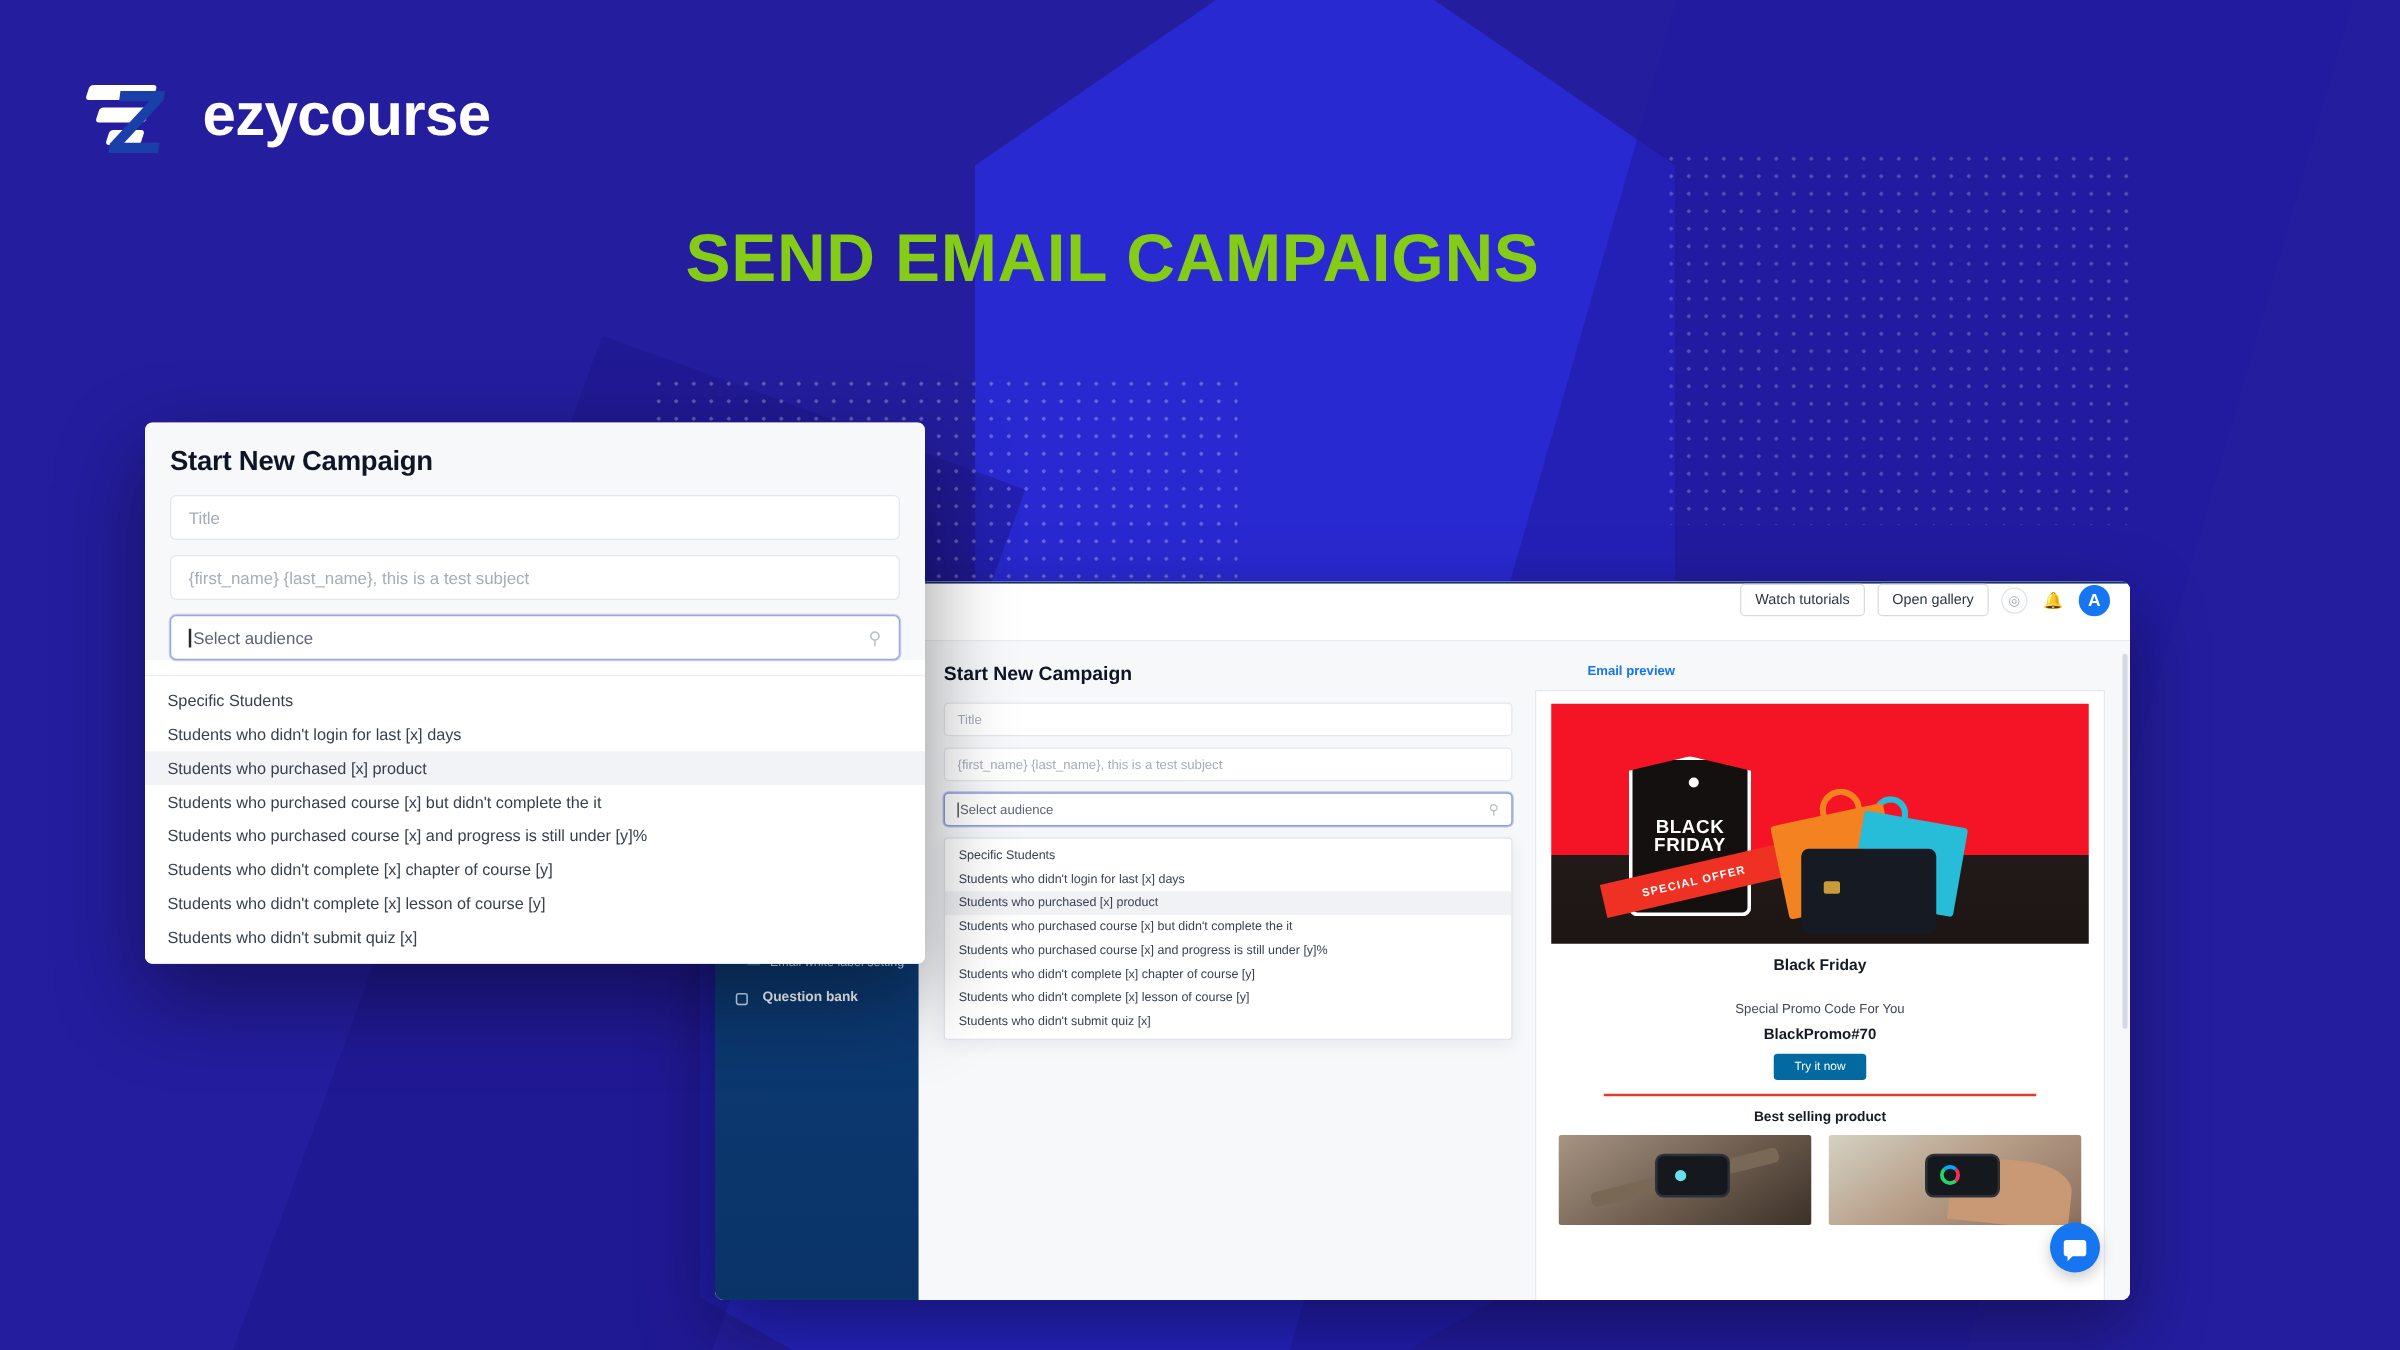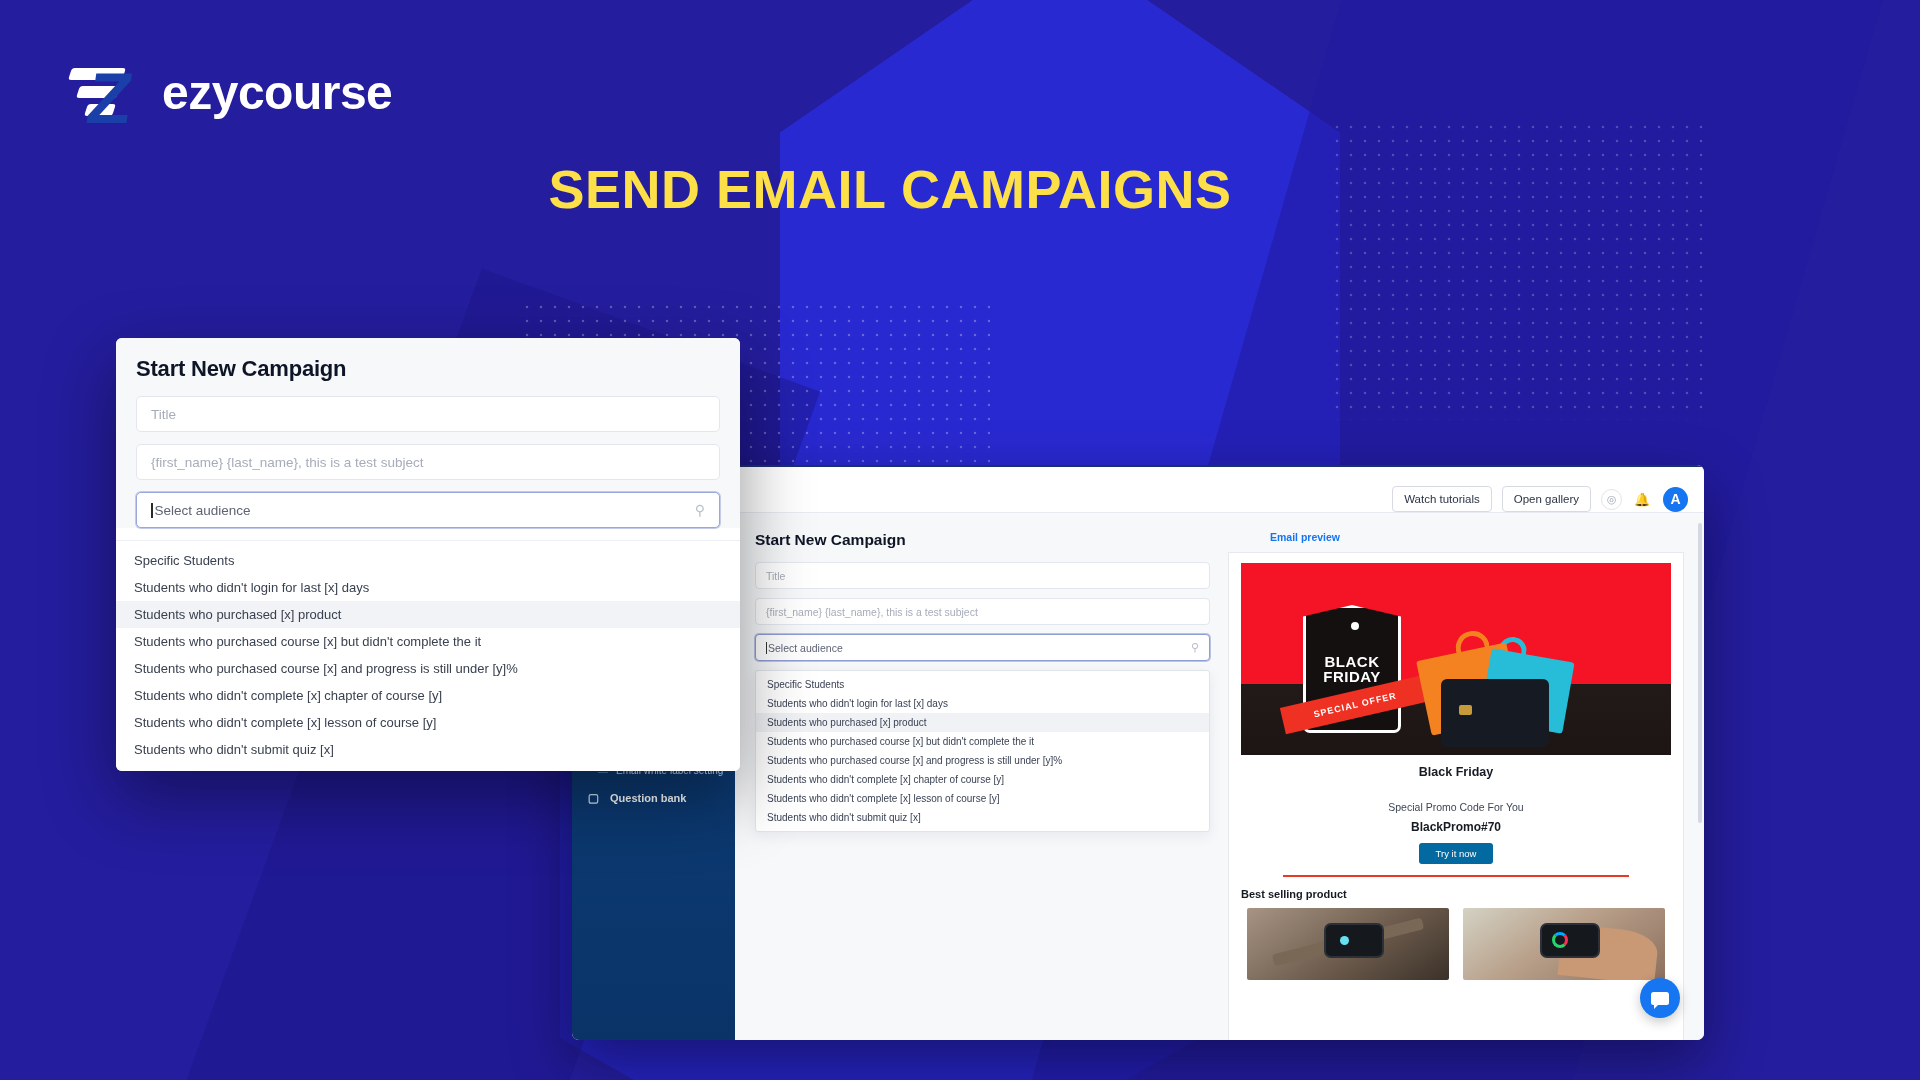--- a/index.html
+++ b/index.html
@@ -77,22 +77,22 @@
     color: #1b3fa8; font-family: "Liberation Sans", sans-serif;
     transform: skewX(-8deg);
   }
   .logo-text {
     color: #ffffff; font-size: 48px; font-weight: 700;
     letter-spacing: -0.5px;
   }
 
   
   .headline {
-    position: absolute; left: 0; top: 158px; width: 1780px;
-    text-align: center; color: #fde047;
+    position: absolute; left: 0; top: 176px; width: 1780px;
+    text-align: center; color: #84cc16;
     font-size: 54px; font-weight: 800;
     letter-spacing: 0.5px; line-height: 1.18;
   }
   .headline span { display: block; }
 
   
   .browser {
     position: absolute; left: 572px; top: 465px;
     width: 1132px; height: 575px;
     background: #ffffff;
@@ -100,21 +100,21 @@
     box-shadow: 0 22px 60px rgba(0,0,0,.40);
     overflow: hidden;
     display: flex; flex-direction: column;
   }
   .browser-chrome {
     height: 2px; background: #1a2f6e;
   }
   .topbar {
     height: 46px; background: #ffffff;
     border-bottom: 1px solid #e7eaf0;
-    display: flex; align-items: flex-end;
+    display: flex; align-items: flex-start;
     padding: 0 16px 0 18px;
   }
   .btn-outline {
     border: 1px solid #d6dae3; border-radius: 4px;
     background: #fff; color: #2b3445;
     font-size: 11.5px; padding: 6px 11px;
     white-space: nowrap;
   }
   .topbar-right {
     margin-left: auto; display: flex; align-items: center; gap: 10px;
@@ -279,21 +279,21 @@
   .try-btn {
     display: block; margin: 9px auto 0 auto;
     background: #0369a1; color: #fff;
     border: none; border-radius: 3px;
     font-size: 9.5px; padding: 5px 17px;
   }
   .divider-red {
     height: 1.5px; background: #e23b26; margin: 11px 42px 0 42px;
   }
   .best-title {
-    font-size: 11px; font-weight: 700;
+    text-align: center; font-size: 11px; font-weight: 700;
     color: #161b23; margin-top: 11px;
   }
   .prod-row { display: flex; gap: 14px; margin-top: 8px; padding: 0 6px;}
   .prod {
     flex: 1; height: 72px; border-radius: 2px; position: relative; overflow: hidden;
   }
   .prod-a { background: linear-gradient(145deg,#a79483 0%,#6d5c4d 55%,#3b3129 100%); }
   .prod-b { background: linear-gradient(145deg,#d4d2c4 0%,#b8a08a 45%,#8d6f5e 100%); }
   .watch-body {
     position:absolute; left: 38%; top: 22%; width: 30%; height: 48%;

